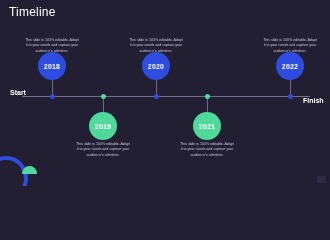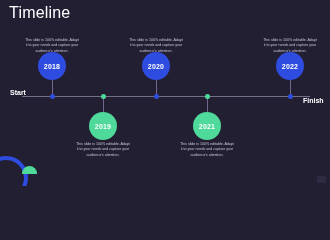--- a/index.html
+++ b/index.html
@@ -19,21 +19,21 @@
     inset: 0;
     background: #221f33;
     overflow: hidden;
   }
 
   
   .title {
     position: absolute;
     left: 9px;
     top: 6px;
-    font-size: 16px;
+    font-size: 12px;
     font-weight: 400;
     color: #ffffff;
     letter-spacing: 0.2px;
     line-height: 13px;
   }
 
   
   .deco-arc {
     position: absolute;
     left: -16px;

